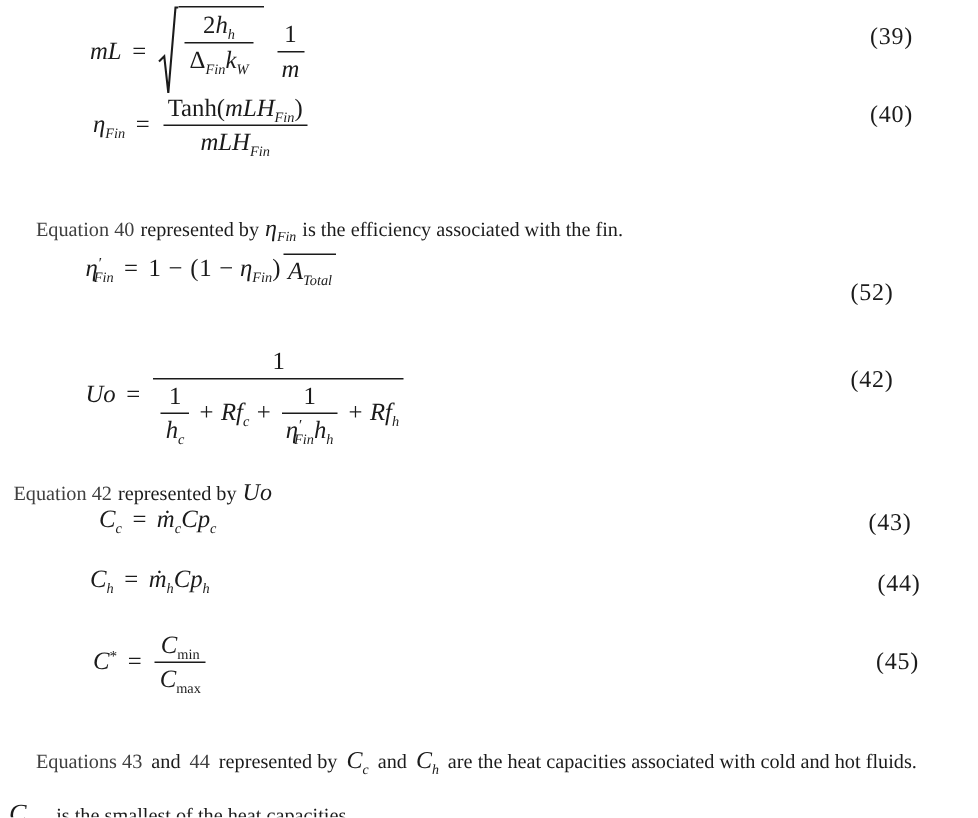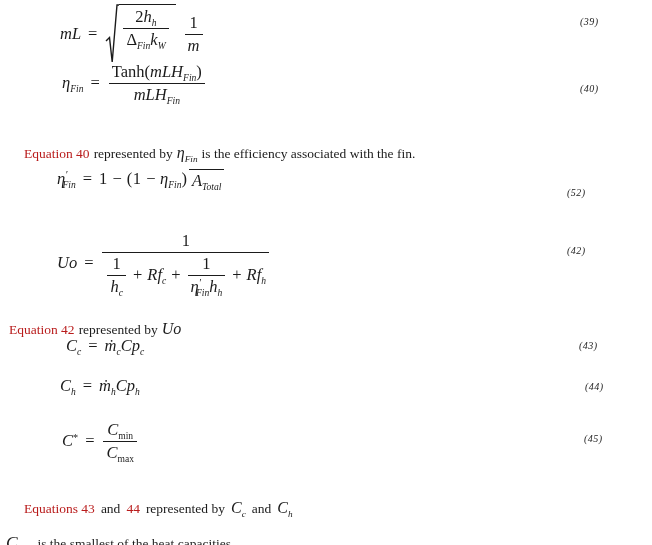--- a/index.html
+++ b/index.html
@@ -24,34 +24,34 @@
   sup.prime { font-size: 0.62em; line-height: 0; vertical-align: 0.55em; }
   sup.star  { font-size: 0.62em; line-height: 0; vertical-align: 0.5em; font-style: normal; }
   .frac { display: inline-flex; flex-direction: column; align-items: stretch; margin: 0 2px; }
   .frac .num, .frac .den { align-self: center; padding: 0 3px; line-height: 1.2; }
   .frac .bar { height: 0; border-top: 1.3px solid #1b1b1b; margin: 1px 0; }
   .den.row, .num.row { display: inline-flex; align-items: center; }
   .sqrt { display: inline-flex; align-items: stretch; margin: 0 3px 0 1px; }
   .radical { width: 14px; flex: none; }
   .radical svg { display: block; width: 100%; height: 100%; }
   .radicand { border-top: 1.3px solid #1b1b1b; padding: 2px 5px 0 2px; display: inline-flex; align-items: flex-start; }
-  .eqlabel { position: absolute; font-size: 10px; letter-spacing: 0.5px; font-style: italic; }
+  .eqlabel { position: absolute; font-size: 16px; letter-spacing: 0.5px; }
   
   .para {
     position: absolute; display: flex; align-items: baseline;
     font-size: 13.5px; white-space: nowrap;
   }
   .para > * { margin-right: 4px; }
   .para.wide > * { margin-right: 6px; }
-  .para .link { color: #b91c1c; cursor: pointer; }
+  .para .link { color: #404040; cursor: pointer; }
   .imath { font-style: italic; font-size: 16px; }
   .imath.big { font-size: 17.5px; }
   
   #eq39 { left: 60px;  top: 4px;  }   #lab39 { left: 580px; top: 16px; }
-  #eq40 { left: 62px;  top: 62px; }   #lab40 { left: 580px; top: 83px; }
+  #eq40 { left: 62px;  top: 62px; }   #lab40 { left: 580px; top: 68px; }
   #p1   { left: 24px;  top: 130px; }
   #eq41 { left: 57px;  top: 168px; }  #lab41 { left: 567px; top: 187px; }
   #eq42 { left: 57px;  top: 231px; }  #lab42 { left: 567px; top: 245px; }
   #p2   { left: 9px;  top: 306px; }
   #eq43 { left: 66px;  top: 337px; }  #lab43 { left: 579px; top: 340px; }
   #eq44 { left: 60px;  top: 377px; }  #lab44 { left: 585px; top: 381px; }
   #eq45 { left: 62px;  top: 420px; }  #lab45 { left: 584px; top: 433px; }
   #p3   { left: 24px;  top: 485px; }
   #p4   { left: 6px;   top: 518px; }
 </style>
@@ -177,20 +177,21 @@
   <div id="lab45" class="eqlabel">(45)</div>
 
   <p id="p3" class="para wide">
     <span class="link">Equations 43</span>
     <span>and</span>
     <span class="link">44</span>
     <span>represented by</span>
     <span class="imath"><span>C</span><sub>c</sub></span>
     <span>and</span>
     <span class="imath"><span>C</span><sub>h</sub></span>
+    <span>are the heat capacities associated with cold and hot fluids.</span>
   </p>
 
   <p id="p4" class="para">
     <span class="imath big"><span>C</span><sub class="up">min</sub></span>
     <span>is the smallest of the heat capacities.</span>
   </p>
 
 </div>
 
 </body></html>

